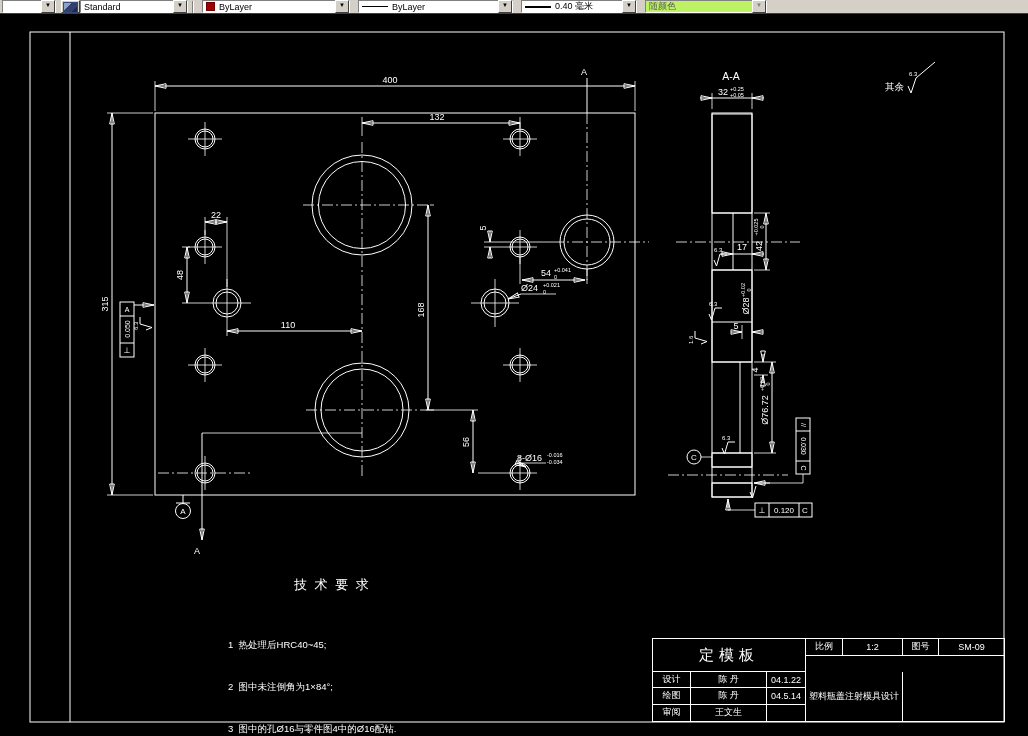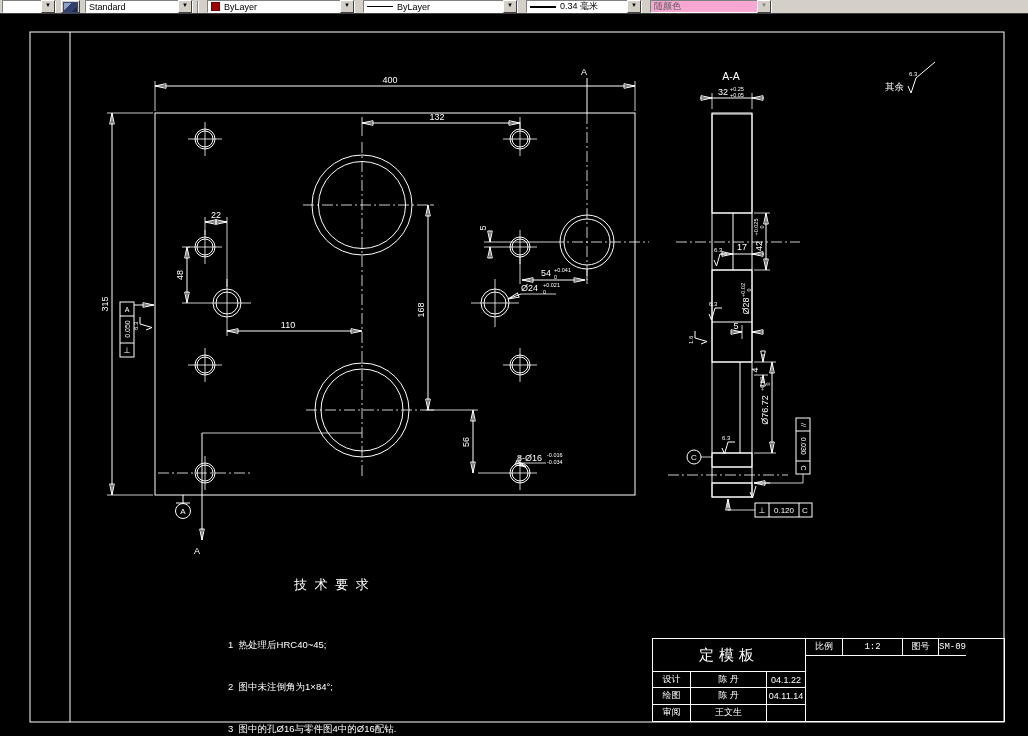--- a/index.html
+++ b/index.html
@@ -5,21 +5,21 @@
   html,body{margin:0;padding:0;background:#000;}
   body{width:1028px;height:736px;overflow:hidden;font-family:"Liberation Sans",sans-serif;position:relative;}
   
   .toolbar{position:absolute;left:0;top:0;width:1028px;height:14px;background:#d4d0c8;
     display:flex;align-items:center;padding:0 2px;box-sizing:border-box;border-bottom:1px solid #404040;}
   .combo{display:flex;align-items:center;height:13px;background:#fff;border:1px solid;
     border-color:#808080 #fff #fff #808080;font-size:9px;color:#000;box-sizing:border-box;padding-left:3px;}
   .combo .val{white-space:nowrap;overflow:hidden;flex:1;}
   .arrowbtn{width:12px;height:11px;margin-left:auto;background:#d4d0c8;border:1px solid;
     border-color:#fff #404040 #404040 #fff;font-size:6px;line-height:9px;text-align:center;color:#000;flex:none;}
-  .combo.disabled{background:#f9a8d4;color:#5a5a5a;}
+  .combo.disabled{background:#bef264;color:#5a5a5a;}
   .combo.disabled .arrowbtn{color:#808080;}
   .tbtn{width:19px;height:13px;margin-left:5px;background:#d4d0c8;border:1px solid;
     border-color:#fff #404040 #404040 #fff;padding:1px;box-sizing:border-box;}
   .ticon{display:block;width:13px;height:9px;background:linear-gradient(135deg,#8fa3c8 0 35%,#33406e 35% 75%,#1d2a50 75%);border:1px solid #3a4a78;}
   .sep{width:0;height:12px;border-left:1px solid #808080;border-right:1px solid #fff;margin:0 4px;}
   .swatch{width:7px;height:7px;background:#a00000;border:1px solid #700000;margin-right:4px;flex:none;}
   .lineglyph{width:26px;height:0;border-top:1px solid #000;margin-right:4px;flex:none;}
   .lineglyph.lw{border-top-width:2px;}
   
   .stage{position:absolute;left:0;top:14px;width:1028px;height:722px;background:#000;}
@@ -38,58 +38,58 @@
   .notes-title{position:absolute;left:294px;top:562px;font-size:13px;letter-spacing:2px;white-space:pre;}
   .notes-list{position:absolute;left:228px;top:596px;font-size:9.5px;line-height:14px;white-space:pre;}
   
   .tb{position:absolute;left:652px;top:624px;width:353px;height:84px;border:1px solid #fff;
     box-sizing:border-box;color:#fff;font-size:9px;display:flex;flex-direction:column;}
   .tb .cell{border-right:1px solid #fff;border-bottom:1px solid #fff;display:flex;align-items:center;
     justify-content:center;box-sizing:border-box;overflow:hidden;white-space:nowrap;}
   .tb .row{display:flex;flex:none;}
   .tb-top{display:flex;height:33px;flex:none;justify-content:space-between;}
   .partname{width:153px;font-size:15px;letter-spacing:5px;}
-  .tb-tr{display:flex;flex-direction:row;width:198px;font-family:Liberation Mono, monospace;}
+  .tb-tr{display:flex;flex-direction:column;width:198px;}
   .tb-tr .row{height:16.5px;}
   .tb-bot{display:flex;height:49px;flex:none;}
   .tb-bl{display:flex;flex-direction:column;width:153px;}
   .tb-bl .row{height:16.33px;}
   .org{flex-direction:column;line-height:11px;}
   .noborder-b{border-bottom:none !important;}
   .noborder-r{border-right:none !important;}
 </style>
 </head>
 <body>
 
 <div class="toolbar">
   <div class="combo" style="width:54px">
     <span class="val"></span>
     <span class="arrowbtn">▼</span>
   </div>
   <button class="tbtn">
     <span class="ticon"></span>
   </button>
-  <div class="combo" style="width:108px;margin-left:5px">
+  <div class="combo" style="width:108px;">
     <span class="val">Standard</span>
     <span class="arrowbtn">▼</span>
   </div>
   <div class="sep"></div>
   <div class="combo" style="width:148px;margin-left:4px">
     <span class="swatch"></span>
     <span class="val">ByLayer</span>
     <span class="arrowbtn">▼</span>
   </div>
   <div class="combo" style="width:155px;margin-left:8px">
     <span class="lineglyph"></span>
     <span class="val">ByLayer</span>
     <span class="arrowbtn">▼</span>
   </div>
   <div class="combo" style="width:116px;margin-left:8px">
     <span class="lineglyph lw"></span>
-    <span class="val">0.34 毫米</span>
+    <span class="val">0.40 毫米</span>
     <span class="arrowbtn">▼</span>
   </div>
   <div class="combo disabled" style="width:122px;margin-left:8px">
     <span class="val">随颜色</span>
     <span class="arrowbtn">▼</span>
   </div>
 </div>
 
 <div class="stage">
 <svg width="1028" height="722" viewBox="0 0 1028 722">
@@ -452,23 +452,24 @@
   <div class="tb-bot">
     <div class="tb-bl">
       <div class="row">
         <div class="cell" style="width:38px">设计</div>
         <div class="cell" style="width:76px">陈  丹</div>
         <div class="cell" style="flex:1">04.1.22</div>
       </div>
       <div class="row">
         <div class="cell" style="width:38px">绘图</div>
         <div class="cell" style="width:76px">陈  丹</div>
-        <div class="cell" style="flex:1">04.11.14</div>
+        <div class="cell" style="flex:1">04.5.14</div>
       </div>
       <div class="row">
         <div class="cell noborder-b" style="width:38px">审阅</div>
         <div class="cell noborder-b" style="width:76px">王文生</div>
         <div class="cell noborder-b" style="flex:1"></div>
       </div>
     </div>
+    <div class="cell noborder-b" style="width:97px">塑料瓶盖注射模具设计</div>
   </div>
 </div>
 </div>
 
 </body></html>

